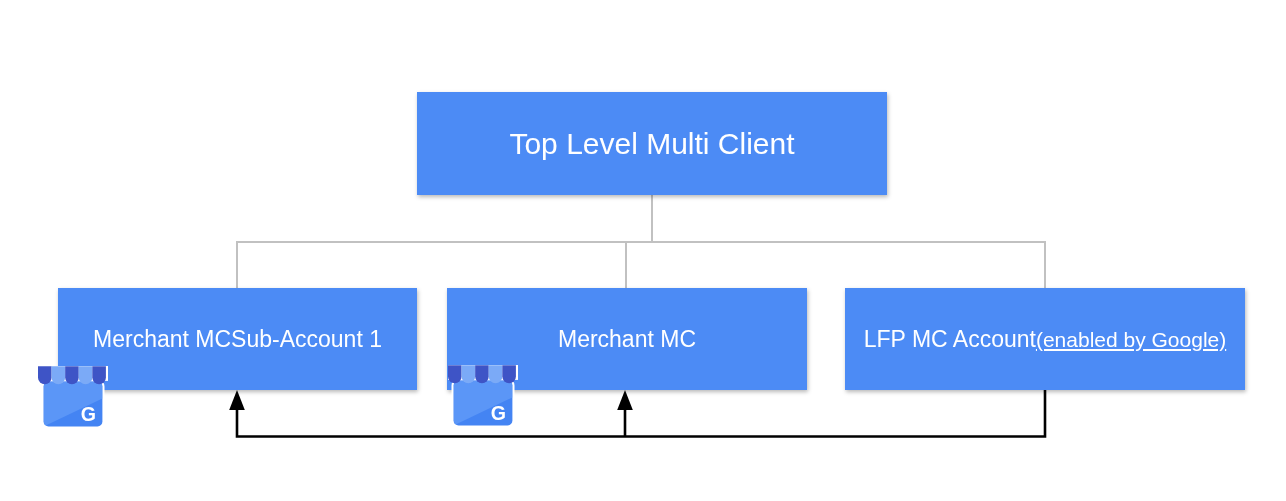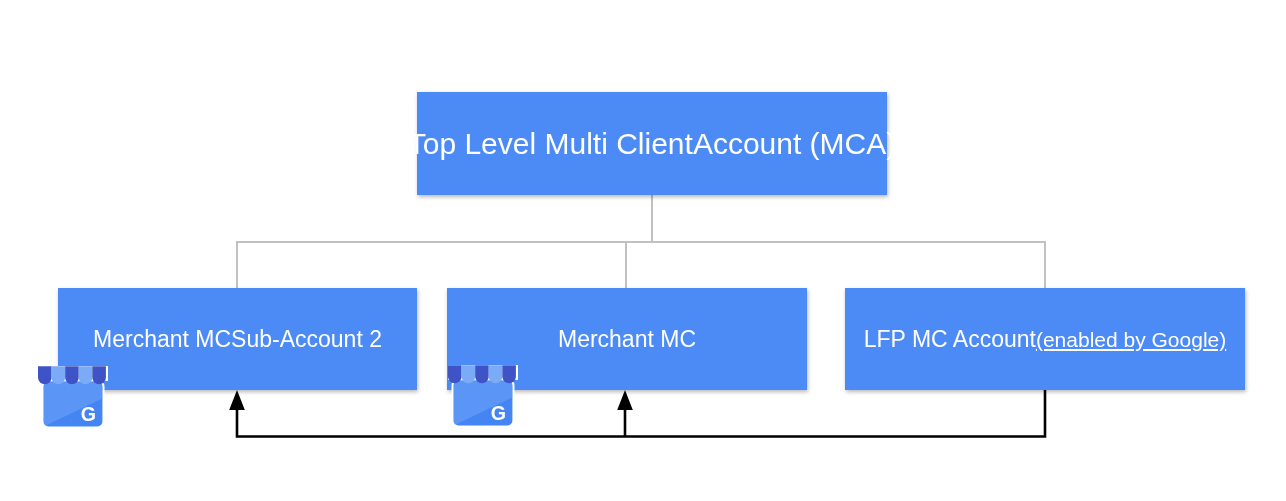--- a/index.html
+++ b/index.html
@@ -61,26 +61,25 @@
 <div class="stage">
 
   <div class="conn conn-v-top"></div>
   <div class="conn conn-h"></div>
   <div class="conn conn-v1"></div>
   <div class="conn conn-v2"></div>
   <div class="conn conn-v3"></div>
 
   <div class="node node-mca">
     <span class="l1">Top Level Multi Client</span>
-    <span class="l2">Account (MCA)</span>
   </div>
 
   <div class="node node-sub1">
     <span class="l1">Merchant MC</span>
-    <span class="l2">Sub-Account 2</span>
+    <span class="l2">Sub-Account 1</span>
   </div>
 
   <div class="node node-sub2">
     <span class="l1">Merchant MC</span>
   </div>
 
   <div class="node node-lfp">
     <span class="l1">LFP MC Account</span>
     <span class="l2">(enabled by Google)</span>
   </div>

